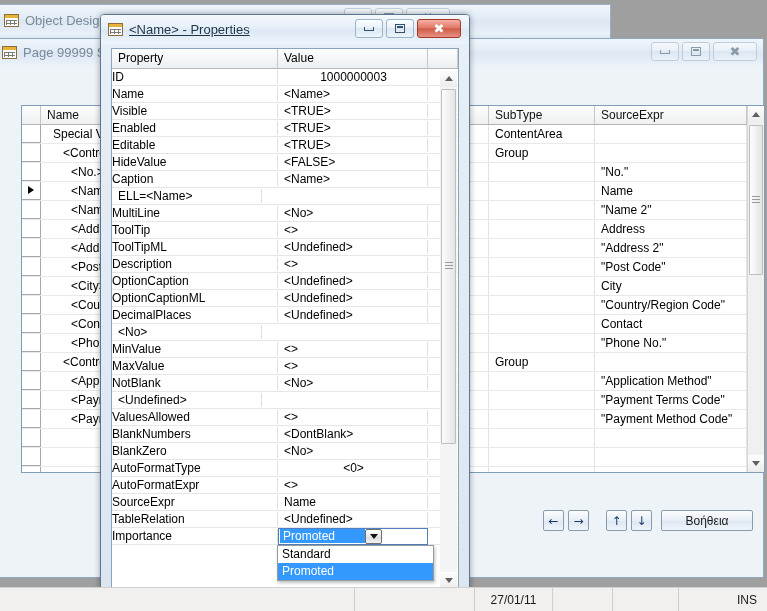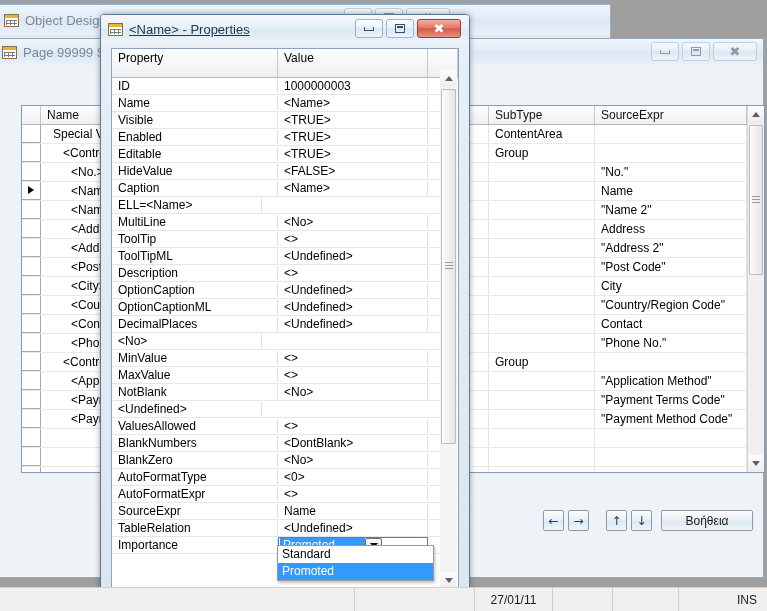--- a/index.html
+++ b/index.html
@@ -279,21 +279,21 @@
     position: absolute;
     left: 10px; right: 10px; top: 33px; bottom: 0;
     background: #fff;
     border: 1px solid #8ba3bb;
     border-bottom: none;
     box-sizing: border-box;
     overflow: hidden;
   }
   .ptable-head {
     display: flex;
-    height: 29px;
+    height: 20px;
     background: linear-gradient(to bottom,#fdfdfd,#eceff2);
     border-bottom: 1px solid #b8b8b8;
     box-sizing: border-box;
     justify-content: center;
   }
   .pth {
     padding: 2px 0 0 6px;
     box-sizing: border-box;
     border-right: 1px solid #c8c8c8;
     font-size: 12px;
@@ -305,37 +305,36 @@
 
   .prow {
     display: flex;
     height: 17px;
     box-sizing: border-box;
     border-bottom: 1px solid #e6e6e6;
     align-items: center;
   }
   .pc-name {
     width: 166px; flex: 0 0 166px;
-    padding-left: 6px;
     box-sizing: border-box;
     border-right: 1px solid #dedede;
     font-size: 12px;
     white-space: nowrap;
     overflow: hidden;
   }
   .pc-val {
     width: 150px; flex: 0 0 150px;
     padding-left: 6px; padding-right: 4px;
     box-sizing: border-box;
     border-right: 1px solid #dedede;
     font-size: 12px;
     white-space: nowrap;
     overflow: hidden;
   }
-  .pc-val.num { text-align: left; }
+  .pc-val.num { text-align: center; }
   .pc-tail { flex: 1 1 auto; }
 
   
   .combo-wrap {
     position: relative;
     width: 150px; flex: 0 0 150px;
     height: 17px;
     box-sizing: border-box;
     border: 1px solid #4f7fbf;
     background: #fff;

